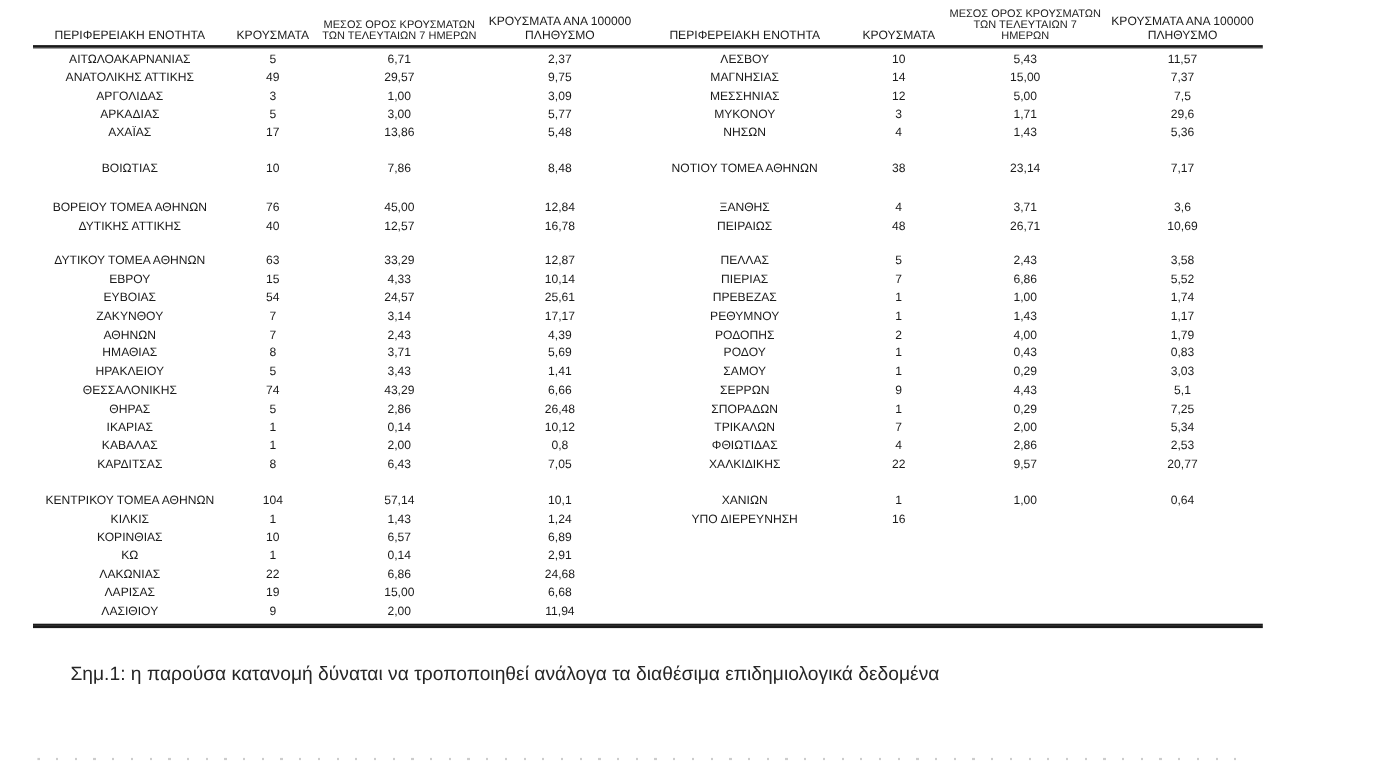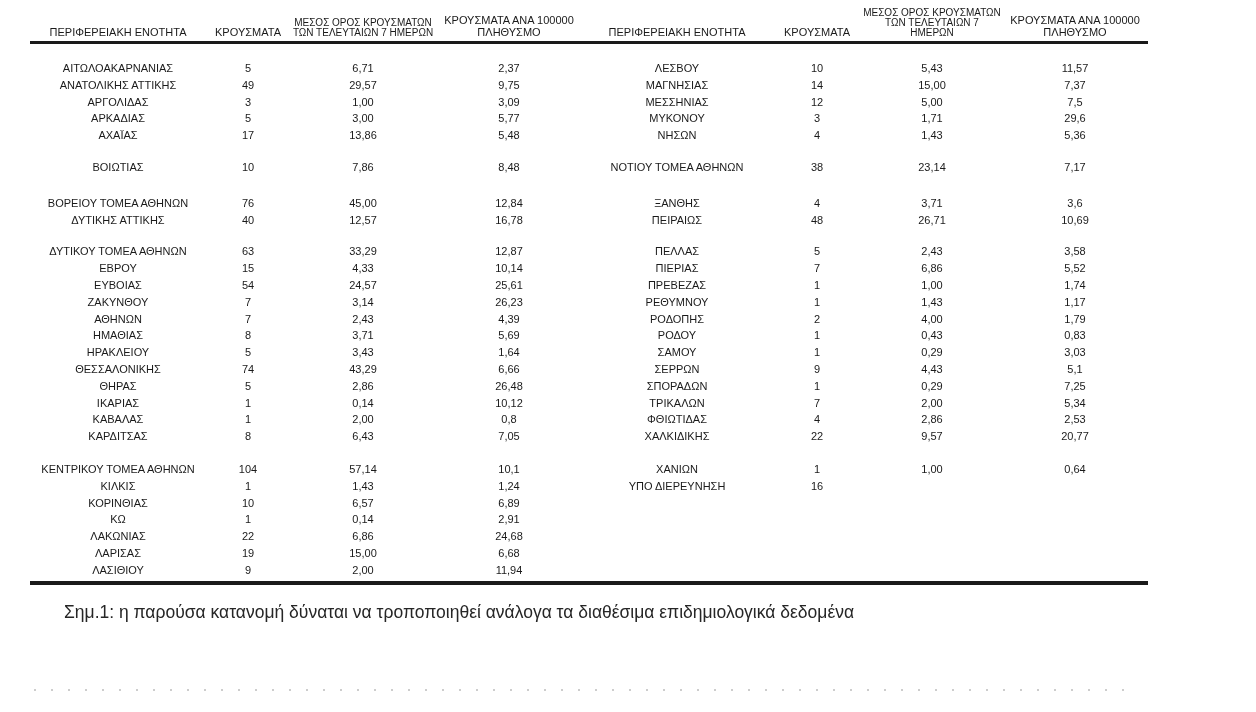--- a/index.html
+++ b/index.html
@@ -17,21 +17,21 @@
     position:absolute; left:30px; top:8px; width:1118px;
     --cols:176px 84px 146px 146px 190px 90px 140px 146px;
   }
   .thead {
     display:grid; grid-template-columns:var(--cols);
     align-items:end; padding-bottom:3px; min-height:32px;
   }
   .hcell { text-align:center; font-size:11px; line-height:11.5px; letter-spacing:0; }
   .hcell.small { font-size:10px; line-height:10px; }
   .rule-head { height:2px; border-top:2px solid #1a1a1a; border-bottom:1px solid #1a1a1a; }
-  .tbody { padding-top:16px; }
+  .tbody { padding-top:2px; }
   .trow { display:grid; grid-template-columns:var(--cols); height:16.8px; line-height:16.8px; }
   .trow.blank { display:block; }
   .cell { text-align:center; font-size:11px; white-space:nowrap; overflow:hidden; }
   .cell.italic { }
   .rule-foot { height:2px; border-top:2px solid #1a1a1a; border-bottom:2px solid #1a1a1a; margin-top:2px; }
 
   .notes { position:absolute; left:16px; top:602px; width:1200px;margin-left:48px; }
   .notes p {
     font-size:17.5px; line-height:21px; color:#262626;
     margin:0 0 17px 0; font-weight:400;
@@ -186,21 +186,21 @@
           <div class="cell">25,61</div>
           <div class="cell">ΠΡΕΒΕΖΑΣ</div>
           <div class="cell">1</div>
           <div class="cell">1,00</div>
           <div class="cell">1,74</div>
         </div>
         <div class="trow">
           <div class="cell">ΖΑΚΥΝΘΟΥ</div>
           <div class="cell">7</div>
           <div class="cell">3,14</div>
-          <div class="cell">26,23</div>
+          <div class="cell">17,17</div>
           <div class="cell">ΡΕΘΥΜΝΟΥ</div>
           <div class="cell">1</div>
           <div class="cell">1,43</div>
           <div class="cell">1,17</div>
         </div>
         <div class="trow">
           <div class="cell">ΑΘΗΝΩΝ</div>
           <div class="cell">7</div>
           <div class="cell">2,43</div>
           <div class="cell">4,39</div>
@@ -216,21 +216,21 @@
           <div class="cell">5,69</div>
           <div class="cell">ΡΟΔΟΥ</div>
           <div class="cell">1</div>
           <div class="cell">0,43</div>
           <div class="cell">0,83</div>
         </div>
         <div class="trow">
           <div class="cell">ΗΡΑΚΛΕΙΟΥ</div>
           <div class="cell">5</div>
           <div class="cell">3,43</div>
-          <div class="cell">1,64</div>
+          <div class="cell">1,41</div>
           <div class="cell">ΣΑΜΟΥ</div>
           <div class="cell">1</div>
           <div class="cell">0,29</div>
           <div class="cell">3,03</div>
         </div>
         <div class="trow">
           <div class="cell">ΘΕΣΣΑΛΟΝΙΚΗΣ</div>
           <div class="cell">74</div>
           <div class="cell">43,29</div>
           <div class="cell">6,66</div>

